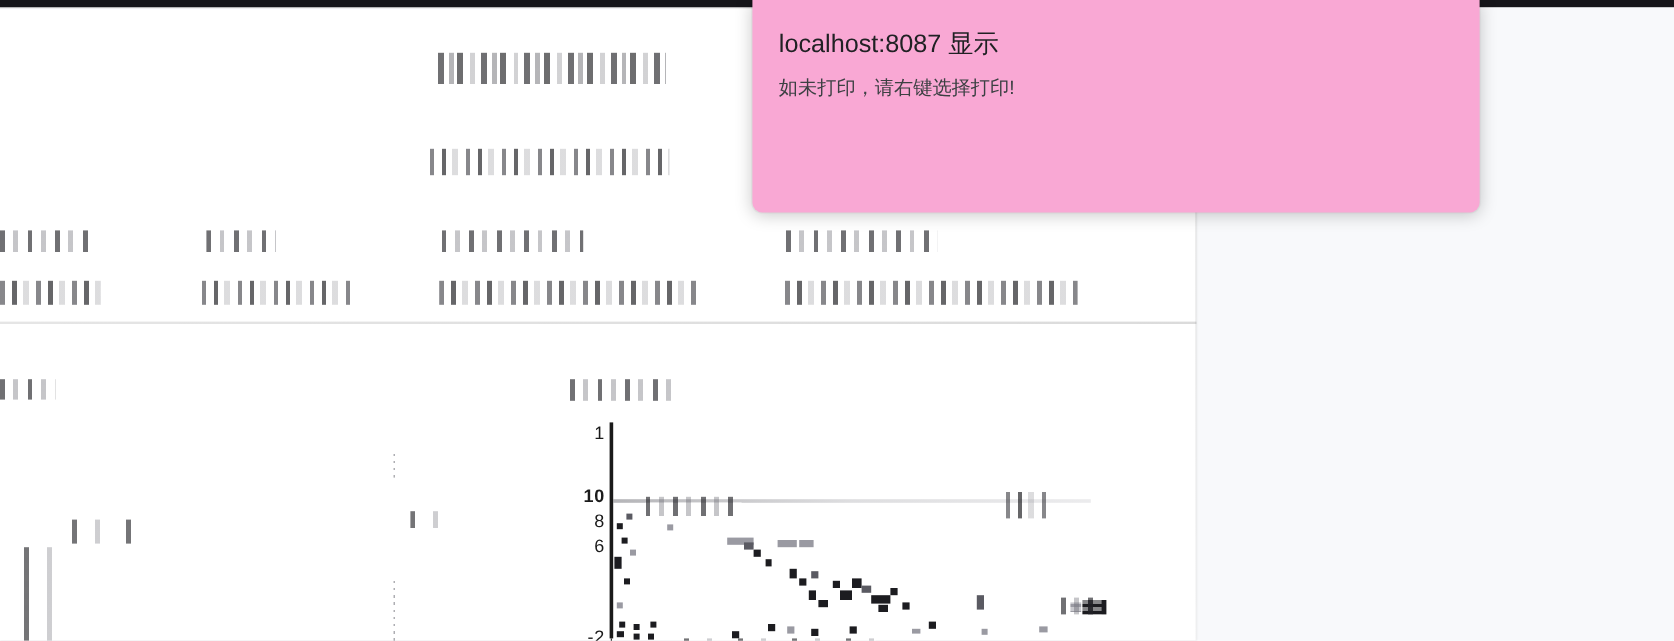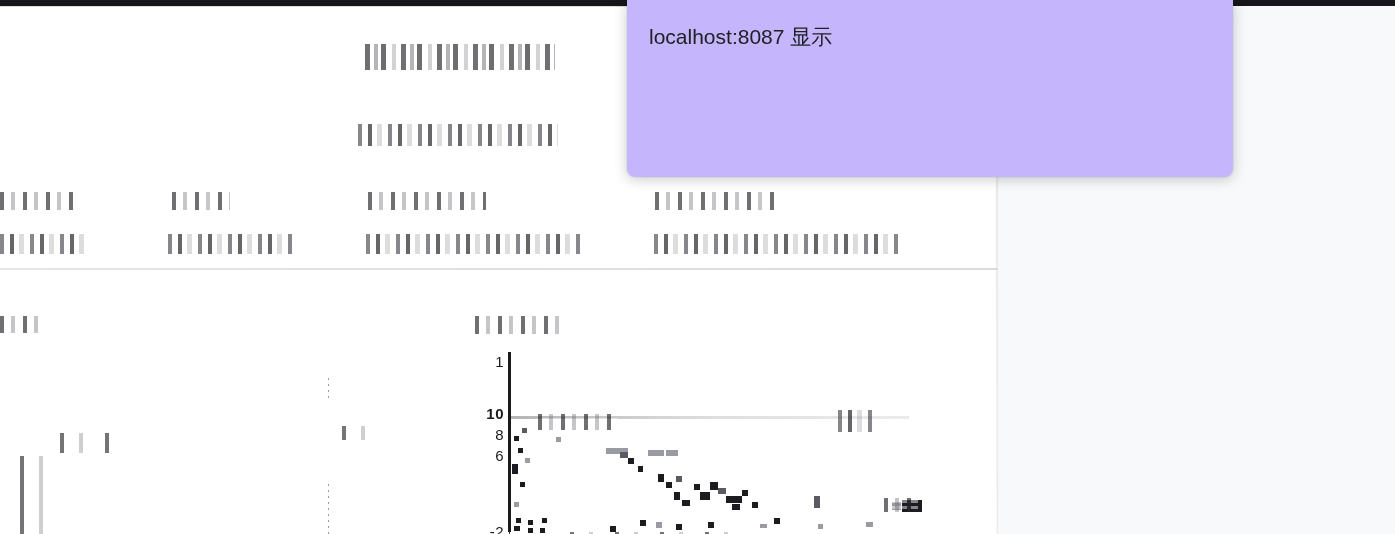--- a/index.html
+++ b/index.html
@@ -108,21 +108,21 @@
   .dot.l{background:#9a9aa2;}
   .dot.m{background:#5a5a62;}
 
   
   .vdots{position:absolute;left:328px;width:1px;background-image:
     repeating-linear-gradient(0deg,#9a9aa0 0px,#9a9aa0 2px,transparent 2px,transparent 6px);}
 
   
   .dialog{
     position:absolute;left:627px;top:0px;width:606px;height:177px;
-    background:#c4b5fd;
+    background:#f9a8d4;
     border-bottom-left-radius:8px;border-bottom-right-radius:8px;
     box-shadow:0 2px 14px rgba(0,0,0,.22),0 0 0 1px rgba(0,0,0,.04);
     z-index:50;
   }
   .dialog-title{
     position:absolute;left:22px;top:24px;
     font-size:21px;color:#202124;line-height:1.2;font-weight:400;
   }
   .dialog-message{
     position:absolute;left:22px;top:63px;
@@ -237,15 +237,16 @@
       <div class="dot" style="left:140px;top:220px;width:6px;height:6px;"></div>
 
       <div class="redact mosaic-sparse" style="left:100px;top:226px;width:160px;height:9px;"></div>
     </div>
 
     <div class="redact mosaic-s" style="left:884px;top:492px;width:34px;height:14px;"></div>
   </div>
 
   <div class="dialog">
     <div class="dialog-title">localhost:8087 显示</div>
+    <div class="dialog-message">如未打印，请右键选择打印!</div>
   </div>
 
 </div>
 
 </body></html>

